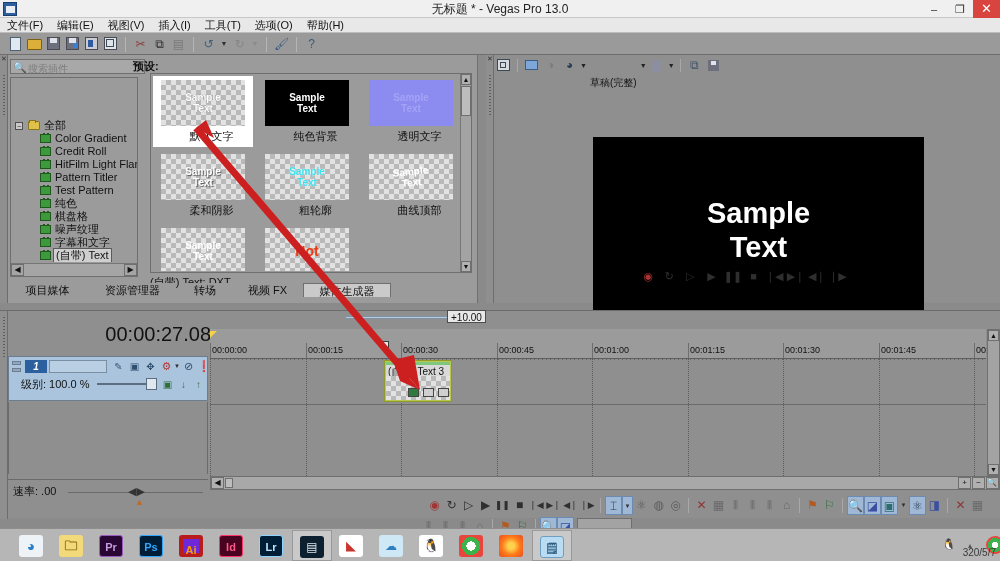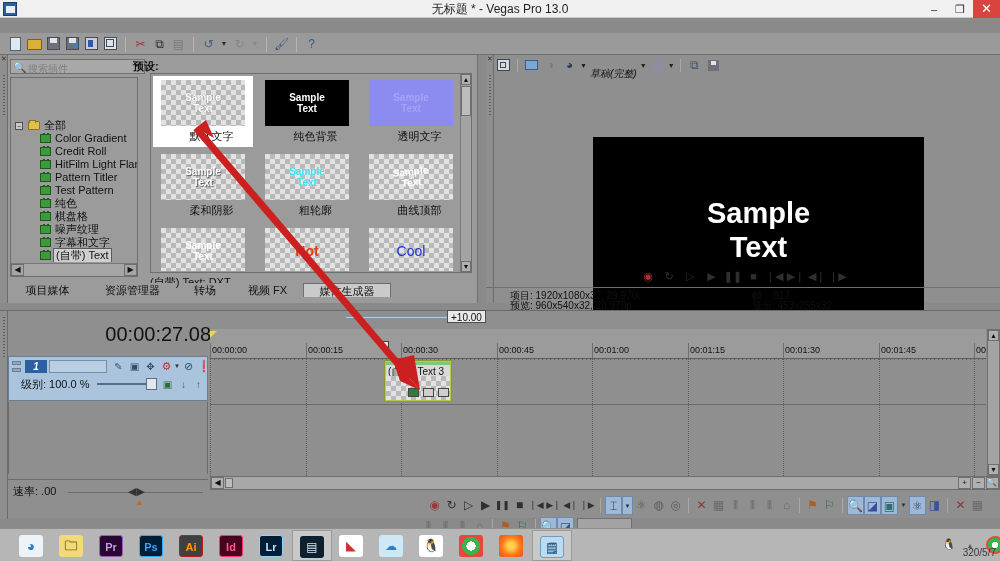--- a/index.html
+++ b/index.html
@@ -160,21 +160,21 @@
   
   .preview{
     position:absolute; left:486px; top:0; width:514px; height:248px; background:#8f8f8f;
   }
   .pv-toolbar{
     position:absolute; left:8px; top:2px; right:0; height:18px;
   }
   .pv-ico{ position:relative; float:left; width:17px; height:17px; margin:0 1px; }
   .pv-sep{ float:left; width:1px; height:13px; margin:2px 4px 0 4px; background:#6f6f6f;
            border-right:1px solid #a8a8a8; }
-  .pv-drop{ float:left; font-size:10px; color:#111; line-height:17px; margin:8px 2px;font-style:italic; }
+  .pv-drop{ float:left; font-size:10px; color:#111; line-height:17px; margin:17px 2px; }
   .pv-caret{ float:left; width:9px; line-height:17px; text-align:center; font-size:7px; color:#222; }
 
   .video{
     position:absolute; left:593px; top:82px; width:331px; height:186px; background:#000;
   }
   .video .vtext{
     position:absolute; left:0; right:0; top:50%; transform:translateY(-50%);
     text-align:center; color:#fff; font-size:29px; font-weight:bold; line-height:34px;
   }
   .transport{
@@ -324,20 +324,29 @@
 <div id="app">
 
   <div class="titlebar">
     <div class="app-icon"></div>
     <div class="title">无标题 * - Vegas Pro 13.0</div>
     <div class="wbtn min">–</div>
     <div class="wbtn max">❐</div>
     <div class="wbtn close">✕</div>
   </div>
 
+  <div class="menubar">
+    <div class="mi">文件(F)</div>
+    <div class="mi">编辑(E)</div>
+    <div class="mi">视图(V)</div>
+    <div class="mi">插入(I)</div>
+    <div class="mi">工具(T)</div>
+    <div class="mi">选项(O)</div>
+    <div class="mi">帮助(H)</div>
+  </div>
 
   <div class="toolbar">
     <div style="width:6px;height:1px;float:left;"></div>
     <div class="tb-ico">
       <span style="position:absolute;left:3px;top:2px;width:11px;height:14px;background:#dfe9f2;border:1px solid #51606e;"></span>
     </div>
     <div class="tb-ico">
       <span style="position:absolute;left:1px;top:4px;width:15px;height:11px;background:#dcae3a;border:1px solid #7d5f12;border-radius:1px;"></span>
     </div>
     <div class="tb-ico">
@@ -520,25 +529,20 @@
         </div>
 
         <div class="pcell" style="left:2px;top:150px;height:47px;overflow:hidden;">
           <div class="pthumb checker">
             <div class="pt-text" style="color:#fff;">Sample<br>Text</div>
           </div>
         </div>
         <div class="pcell" style="left:106px;top:150px;height:47px;overflow:hidden;">
           <div class="pthumb checker">
             <div class="pt-text" style="color:#ef3b11;font-size:14px;">Hot</div>
-          </div>
-        </div>
-        <div class="pcell" style="left:210px;top:150px;height:47px;overflow:hidden;">
-          <div class="pthumb checker">
-            <div class="pt-text" style="color:#2433d8;font-size:14px;font-weight:normal;">Cool</div>
           </div>
         </div>
 
         <div class="pscroll">
           <span class="ar" style="top:0;">▲</span>
           <span class="thumb"></span>
           <span class="ar" style="bottom:0;">▼</span>
         </div>
       </div>
 
@@ -603,26 +607,20 @@
     <span class="tp">▷</span>
     <span class="tp">▶</span>
     <span class="tp">❚❚</span>
     <span class="tp">■</span>
     <span class="tp">❘◀</span>
     <span class="tp">▶❘</span>
     <span class="tp">◀❘</span>
     <span class="tp">❘▶</span>
   </div>
 
-  <div class="pv-status">
-    <span class="col" style="left:24px;top:2px;"><span>项目:</span> <span>1920x1080x32, 29.970i</span></span>
-    <span class="col" style="left:24px;top:12px;"><span>预览:</span> <span>960x540x32, 29.970p</span></span>
-    <span class="col" style="left:266px;top:2px;"><span>帧:</span> &nbsp;&nbsp;<span>817</span></span>
-    <span class="col" style="left:266px;top:12px;"><span>显示:</span> <span>453x255x32</span></span>
-  </div>
 
   <div class="timeline">
 
     <div class="dock-grip" style="left:0;top:0;height:208px;">
       <span class="dots" style="top:6px;"></span>
     </div>
 
     <div class="tl-head">
       <div class="timecode">00:00:27.08</div>
     </div>
@@ -894,21 +892,21 @@
     <div class="tkitem">
       <span class="tkicon" style="background:#f2d97a;color:#8a6b12;font-size:13px;">🗀</span>
     </div>
     <div class="tkitem">
       <span class="tkicon" style="background:#2a0634;border:1px solid #9a5bc0;color:#c79bdf;">Pr</span>
     </div>
     <div class="tkitem">
       <span class="tkicon" style="background:#001e36;border:1px solid #31a8ff;color:#31a8ff;">Ps</span>
     </div>
     <div class="tkitem">
-      <span class="tkicon" style="background:#404040;border:1px solid #b91c1c;color:#ff9a00;">Ai</span>
+      <span class="tkicon" style="background:#6d28d9;border:4px solid #b91c1c;color:#ff9a00;">Ai</span>
     </div>
     <div class="tkitem">
       <span class="tkicon" style="background:#49021f;border:1px solid #ff3366;color:#ff5a8a;">Id</span>
     </div>
     <div class="tkitem">
       <span class="tkicon" style="background:#001e36;border:1px solid #8fd3ff;color:#bfe6ff;">Lr</span>
     </div>
     <div class="tkitem active">
       <span class="tkicon" style="background:#0d2030;color:#dfe7ee;font-size:12px;">▤</span>
     </div>

